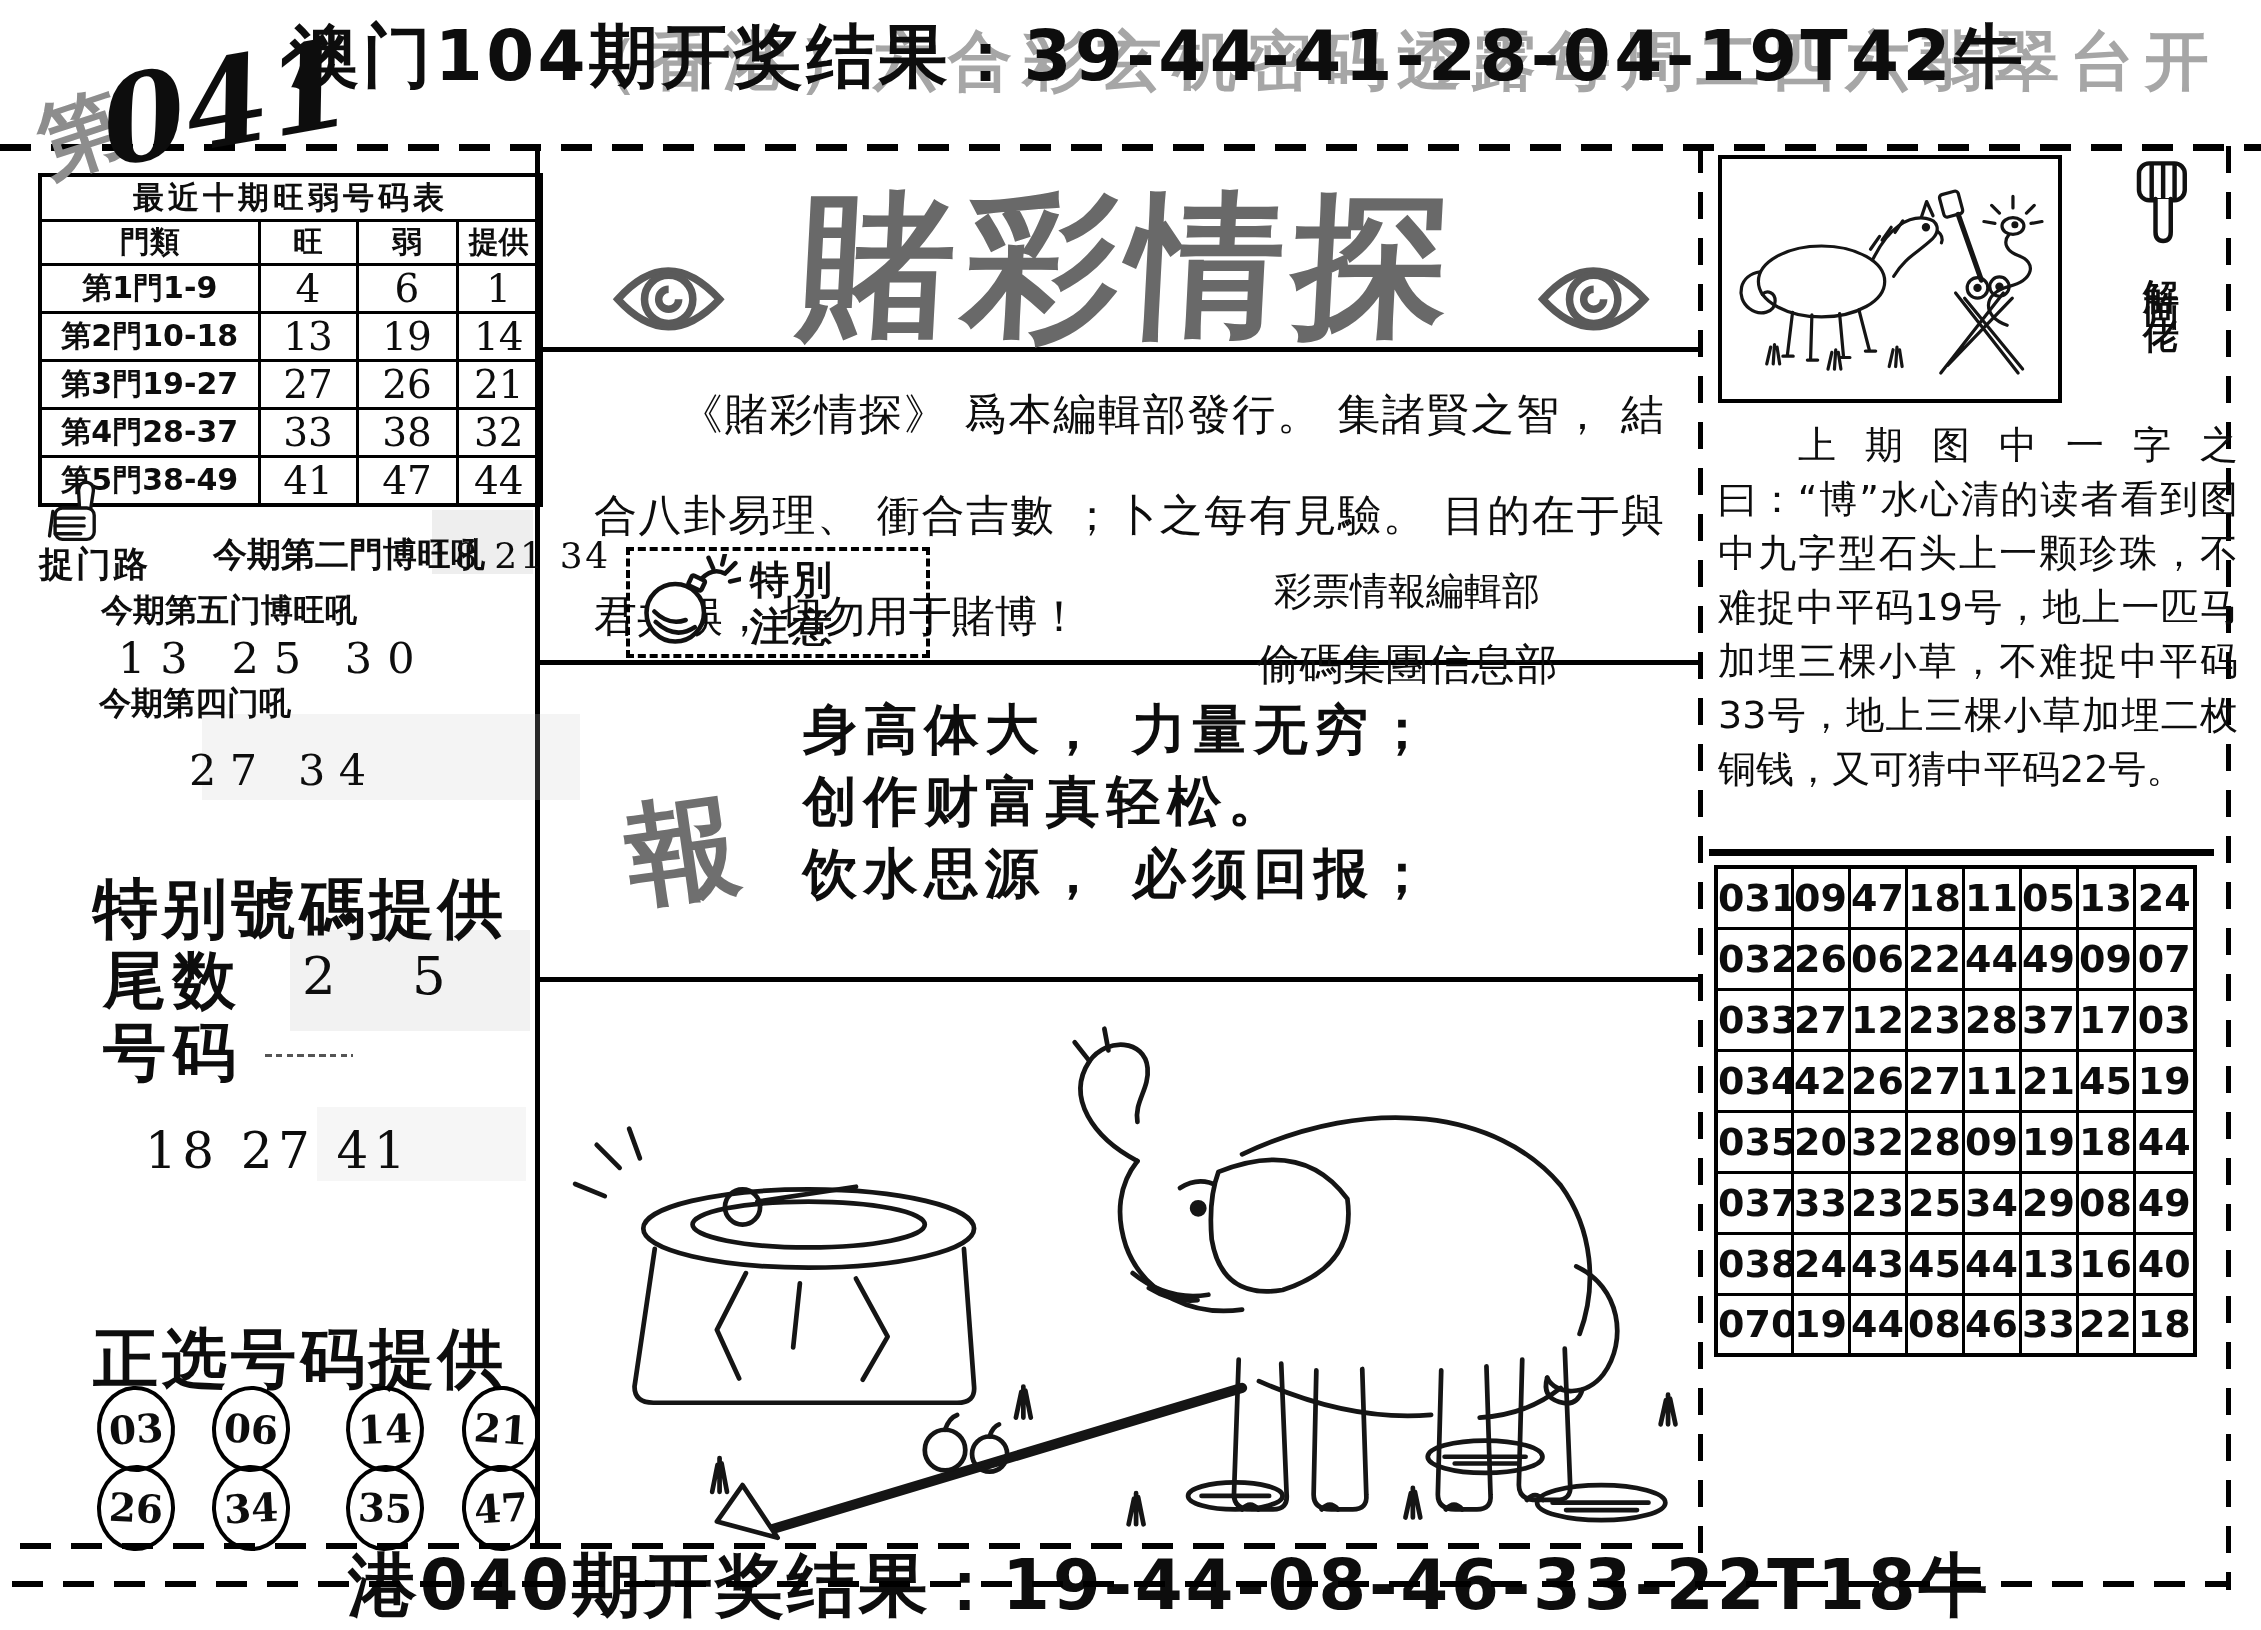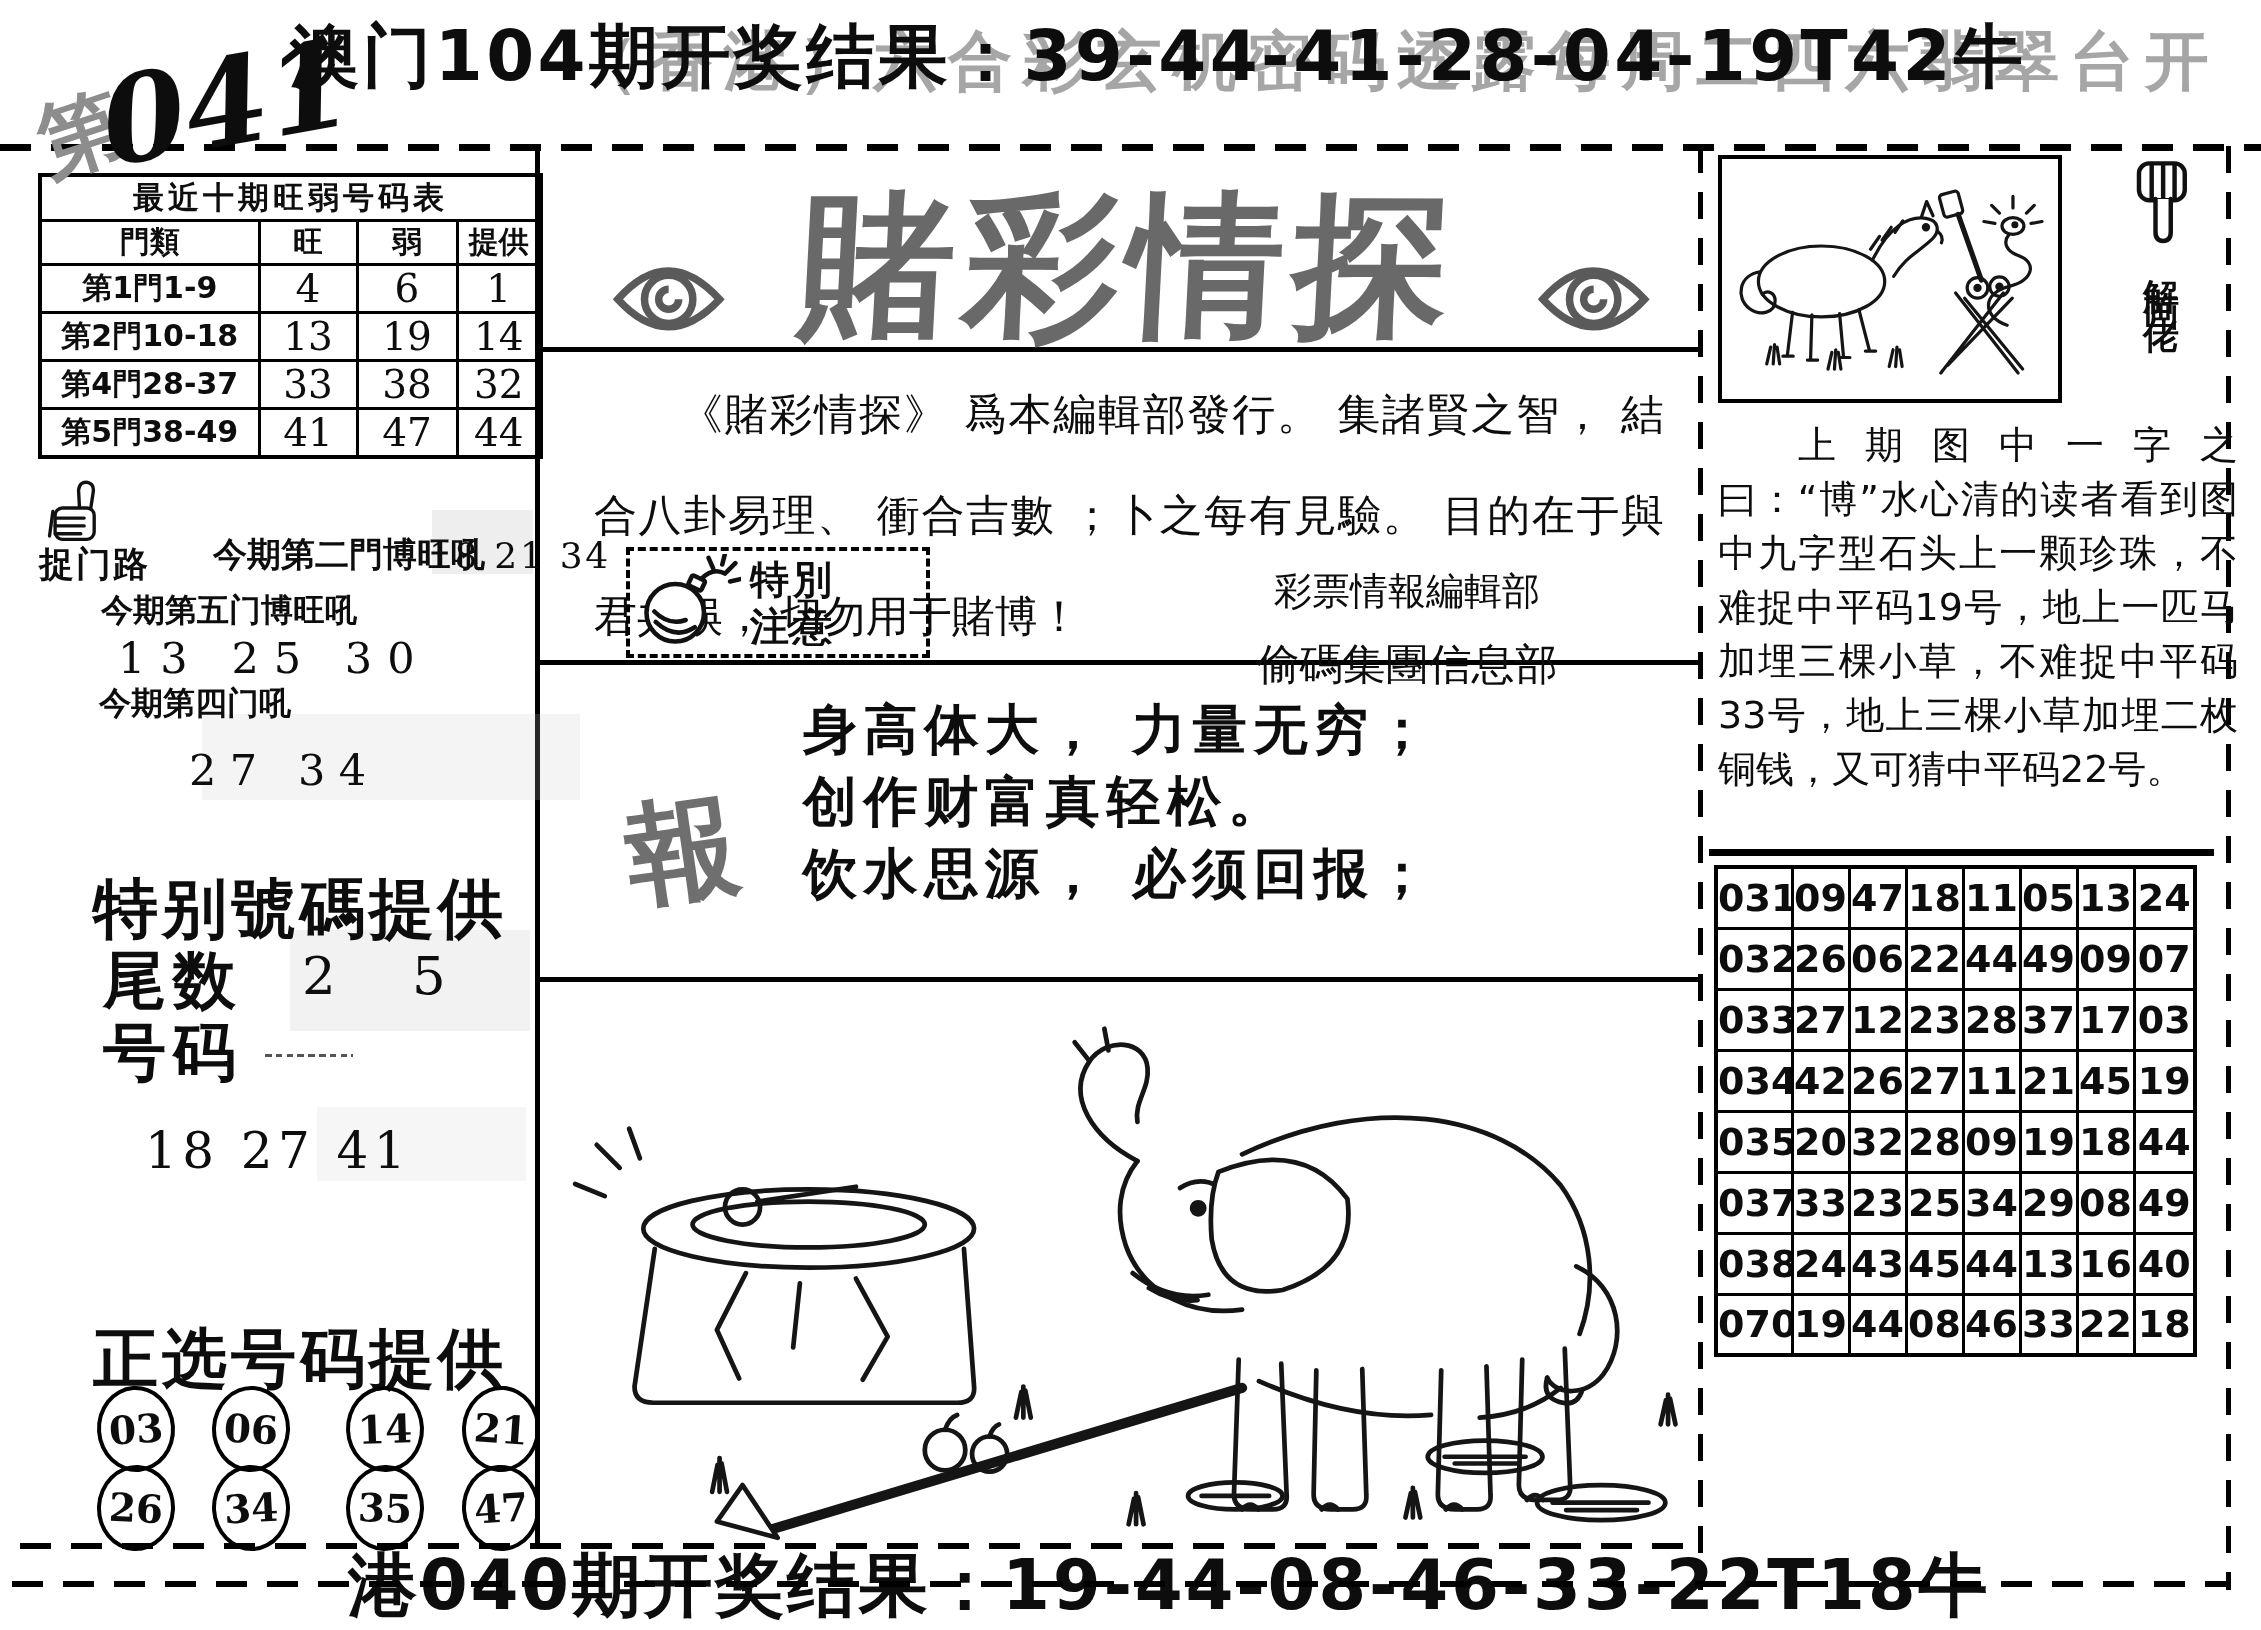--- a/index.html
+++ b/index.html
@@ -70,20 +70,26 @@
       <td class="gate">第1門1-9</td>
       <td class="val">4</td>
       <td class="val">6</td>
       <td class="val">1</td>
     </tr>
     <tr style="height:41px;">
       <td class="gate">第2門10-18</td>
       <td class="val">13</td>
       <td class="val">19</td>
       <td class="val">14</td>
+    </tr>
+    <tr style="height:41px;">
+      <td class="gate">第3門19-27</td>
+      <td class="val">27</td>
+      <td class="val">26</td>
+      <td class="val">21</td>
     </tr>
     <tr style="height:41px;">
       <td class="gate">第4門28-37</td>
       <td class="val">33</td>
       <td class="val">38</td>
       <td class="val">32</td>
     </tr>
     <tr style="height:41px;">
       <td class="gate">第5門38-49</td>
       <td class="val">41</td>

